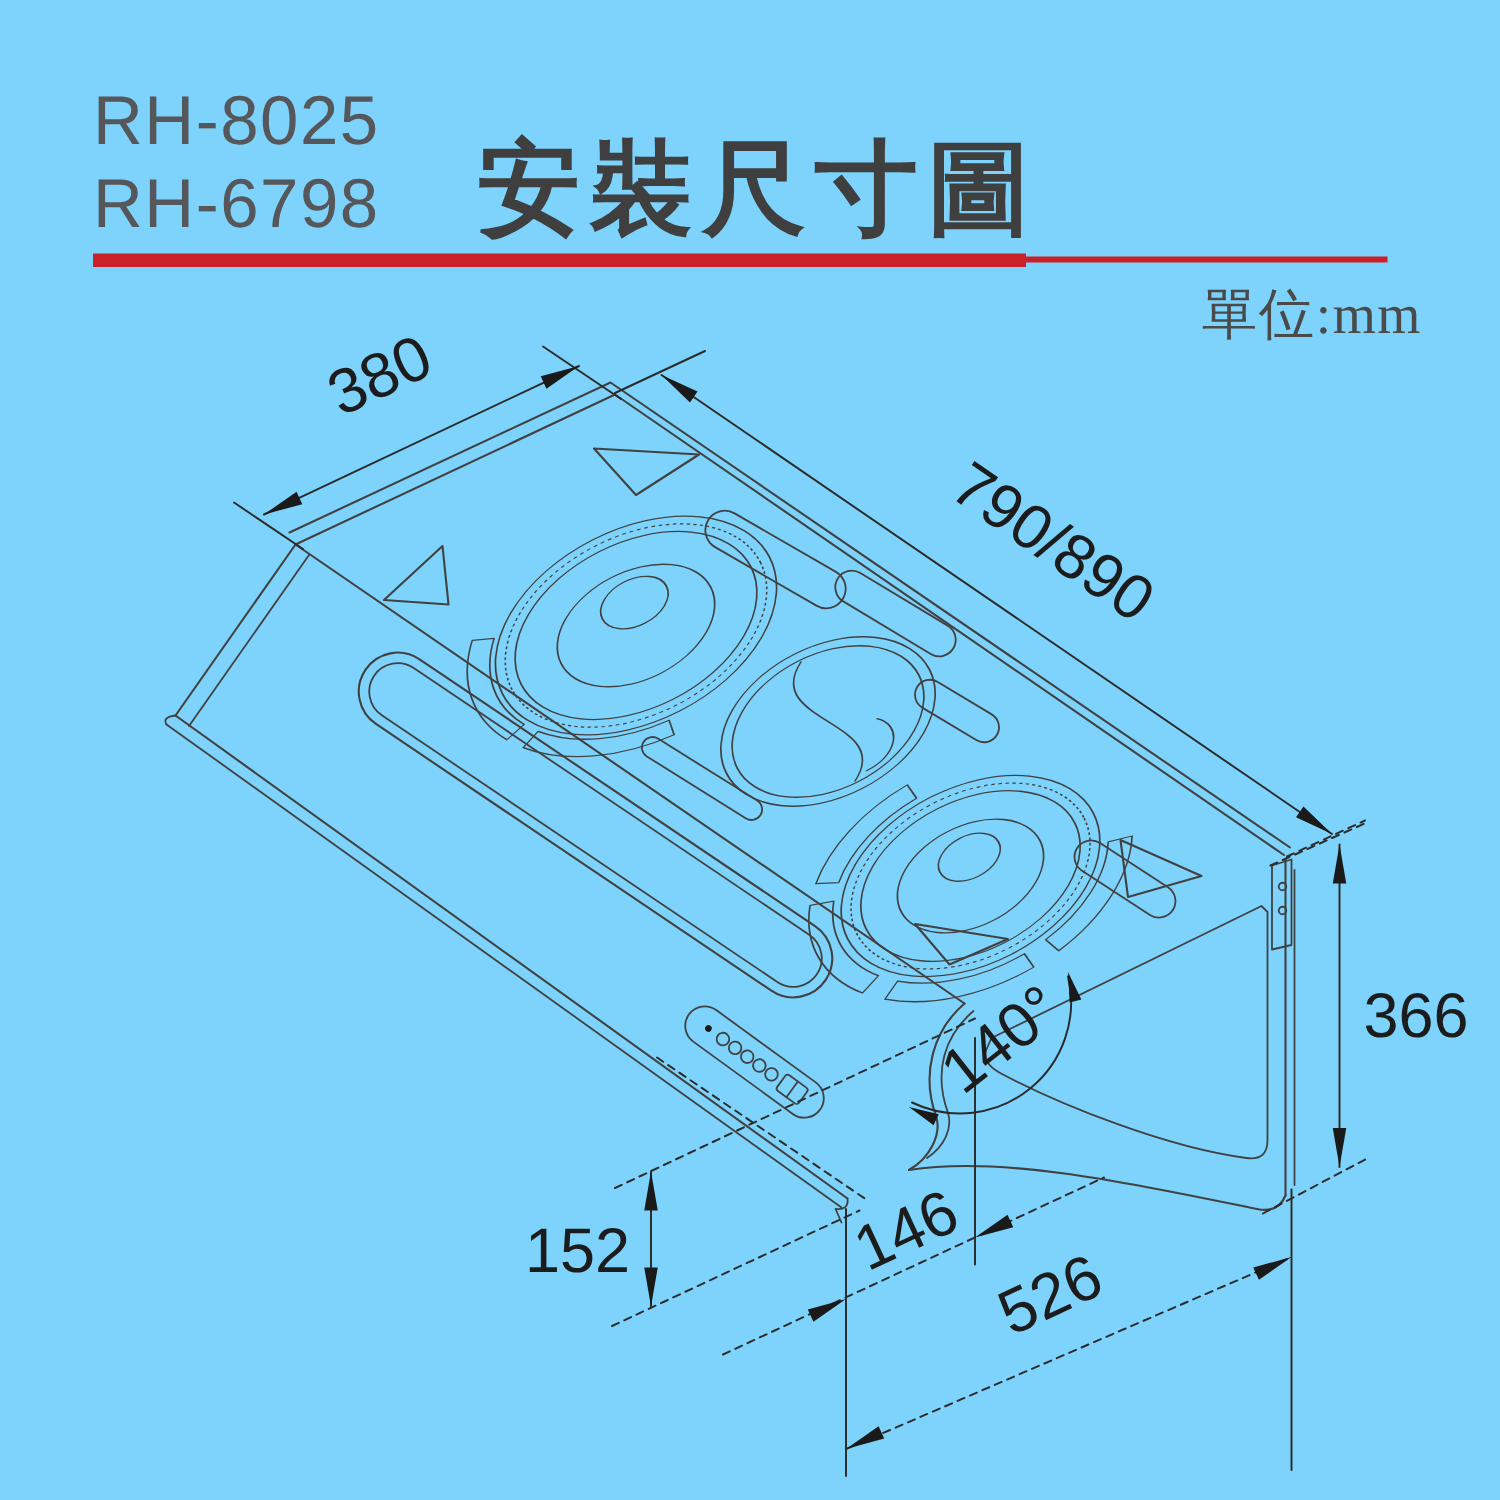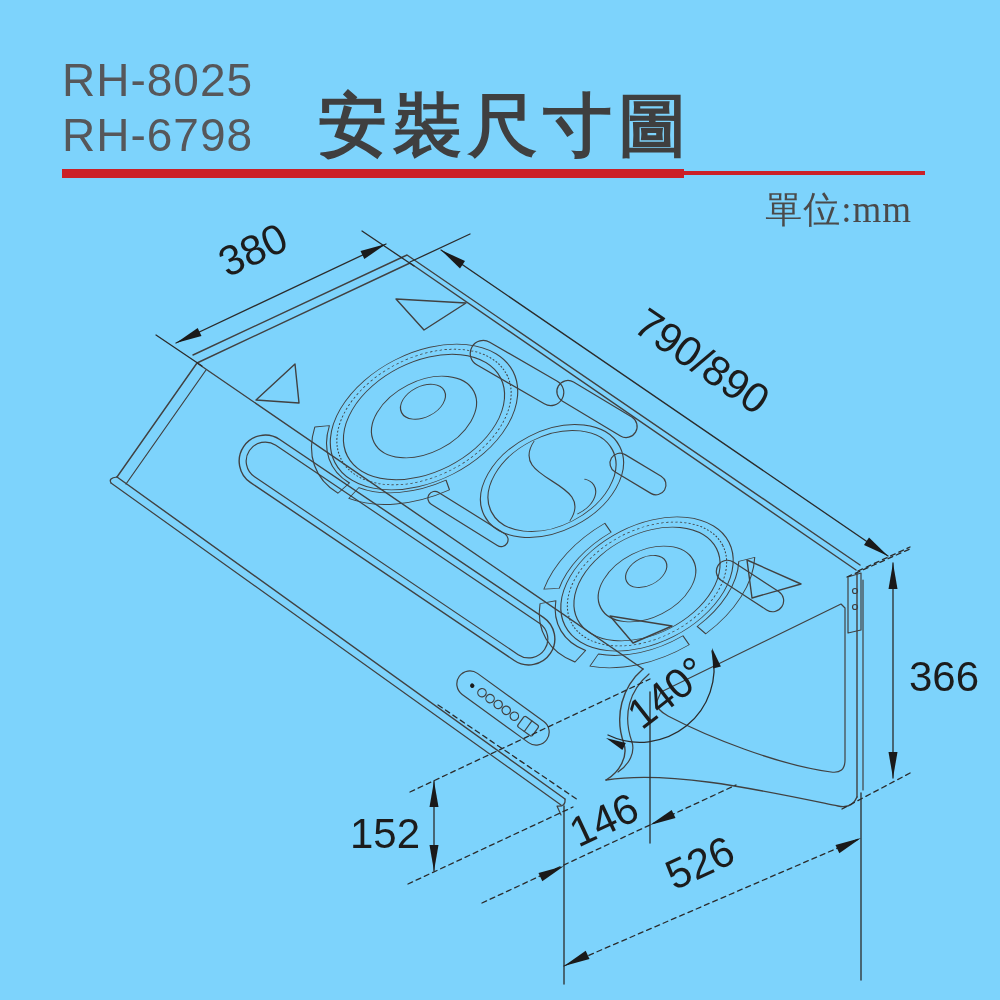--- a/index.html
+++ b/index.html
@@ -5,21 +5,21 @@
   html,body{margin:0;padding:0;background:#ffffff;}
   #stage{position:relative;width:1000px;height:1000px;background:#7dd3fc;overflow:hidden;
          font-family:"Liberation Sans","DejaVu Sans",sans-serif;}
   .model{position:absolute;left:62px;font-size:46px;font-weight:400;color:#56575a;letter-spacing:1px;line-height:1;}
   #model1{top:57px;}
   #model2{top:112px;}
   .cjk-title{position:absolute;left:318px;top:92px;font-size:69px;font-weight:600;color:#3f3f3f;
              font-family:"Liberation Serif","DejaVu Serif",serif;letter-spacing:6px;line-height:1;}
   .rule-thick{position:absolute;left:62px;top:169px;width:622px;height:9px;background:#cb2027;}
   .rule-thin{position:absolute;left:684px;top:171px;width:241px;height:4px;background:#cb2027;}
-  .unit{position:absolute;left:736px;top:185px;width:176px;text-align:right;font-size:37px;color:#4a4a4a;
+  .unit{position:absolute;left:772px;top:185px;width:176px;text-align:right;font-size:37px;color:#4a4a4a;
         font-family:"Liberation Serif","DejaVu Serif",serif;letter-spacing:1px;}
   svg{position:absolute;left:0;top:0;}
   .ln{fill:none;stroke:#414141;stroke-width:1.4;stroke-linecap:round;stroke-linejoin:round;}
   .ln2{fill:none;stroke:#414141;stroke-width:1.2;stroke-linecap:round;stroke-linejoin:round;}
   .dash{fill:none;stroke:#414141;stroke-width:1.1;stroke-dasharray:2.6 2.6;}
   .dim{fill:none;stroke:#2b2b2b;stroke-width:1.3;stroke-linecap:round;}
   .dimdash{fill:none;stroke:#2b2b2b;stroke-width:1.3;stroke-dasharray:5 4;stroke-linecap:round;}
   .ar{fill:#1a1a1a;stroke:none;}
   .dimtxt{fill:#1c1c1c;font-family:"Liberation Sans","DejaVu Sans",sans-serif;font-size:42px;}
 </style>

